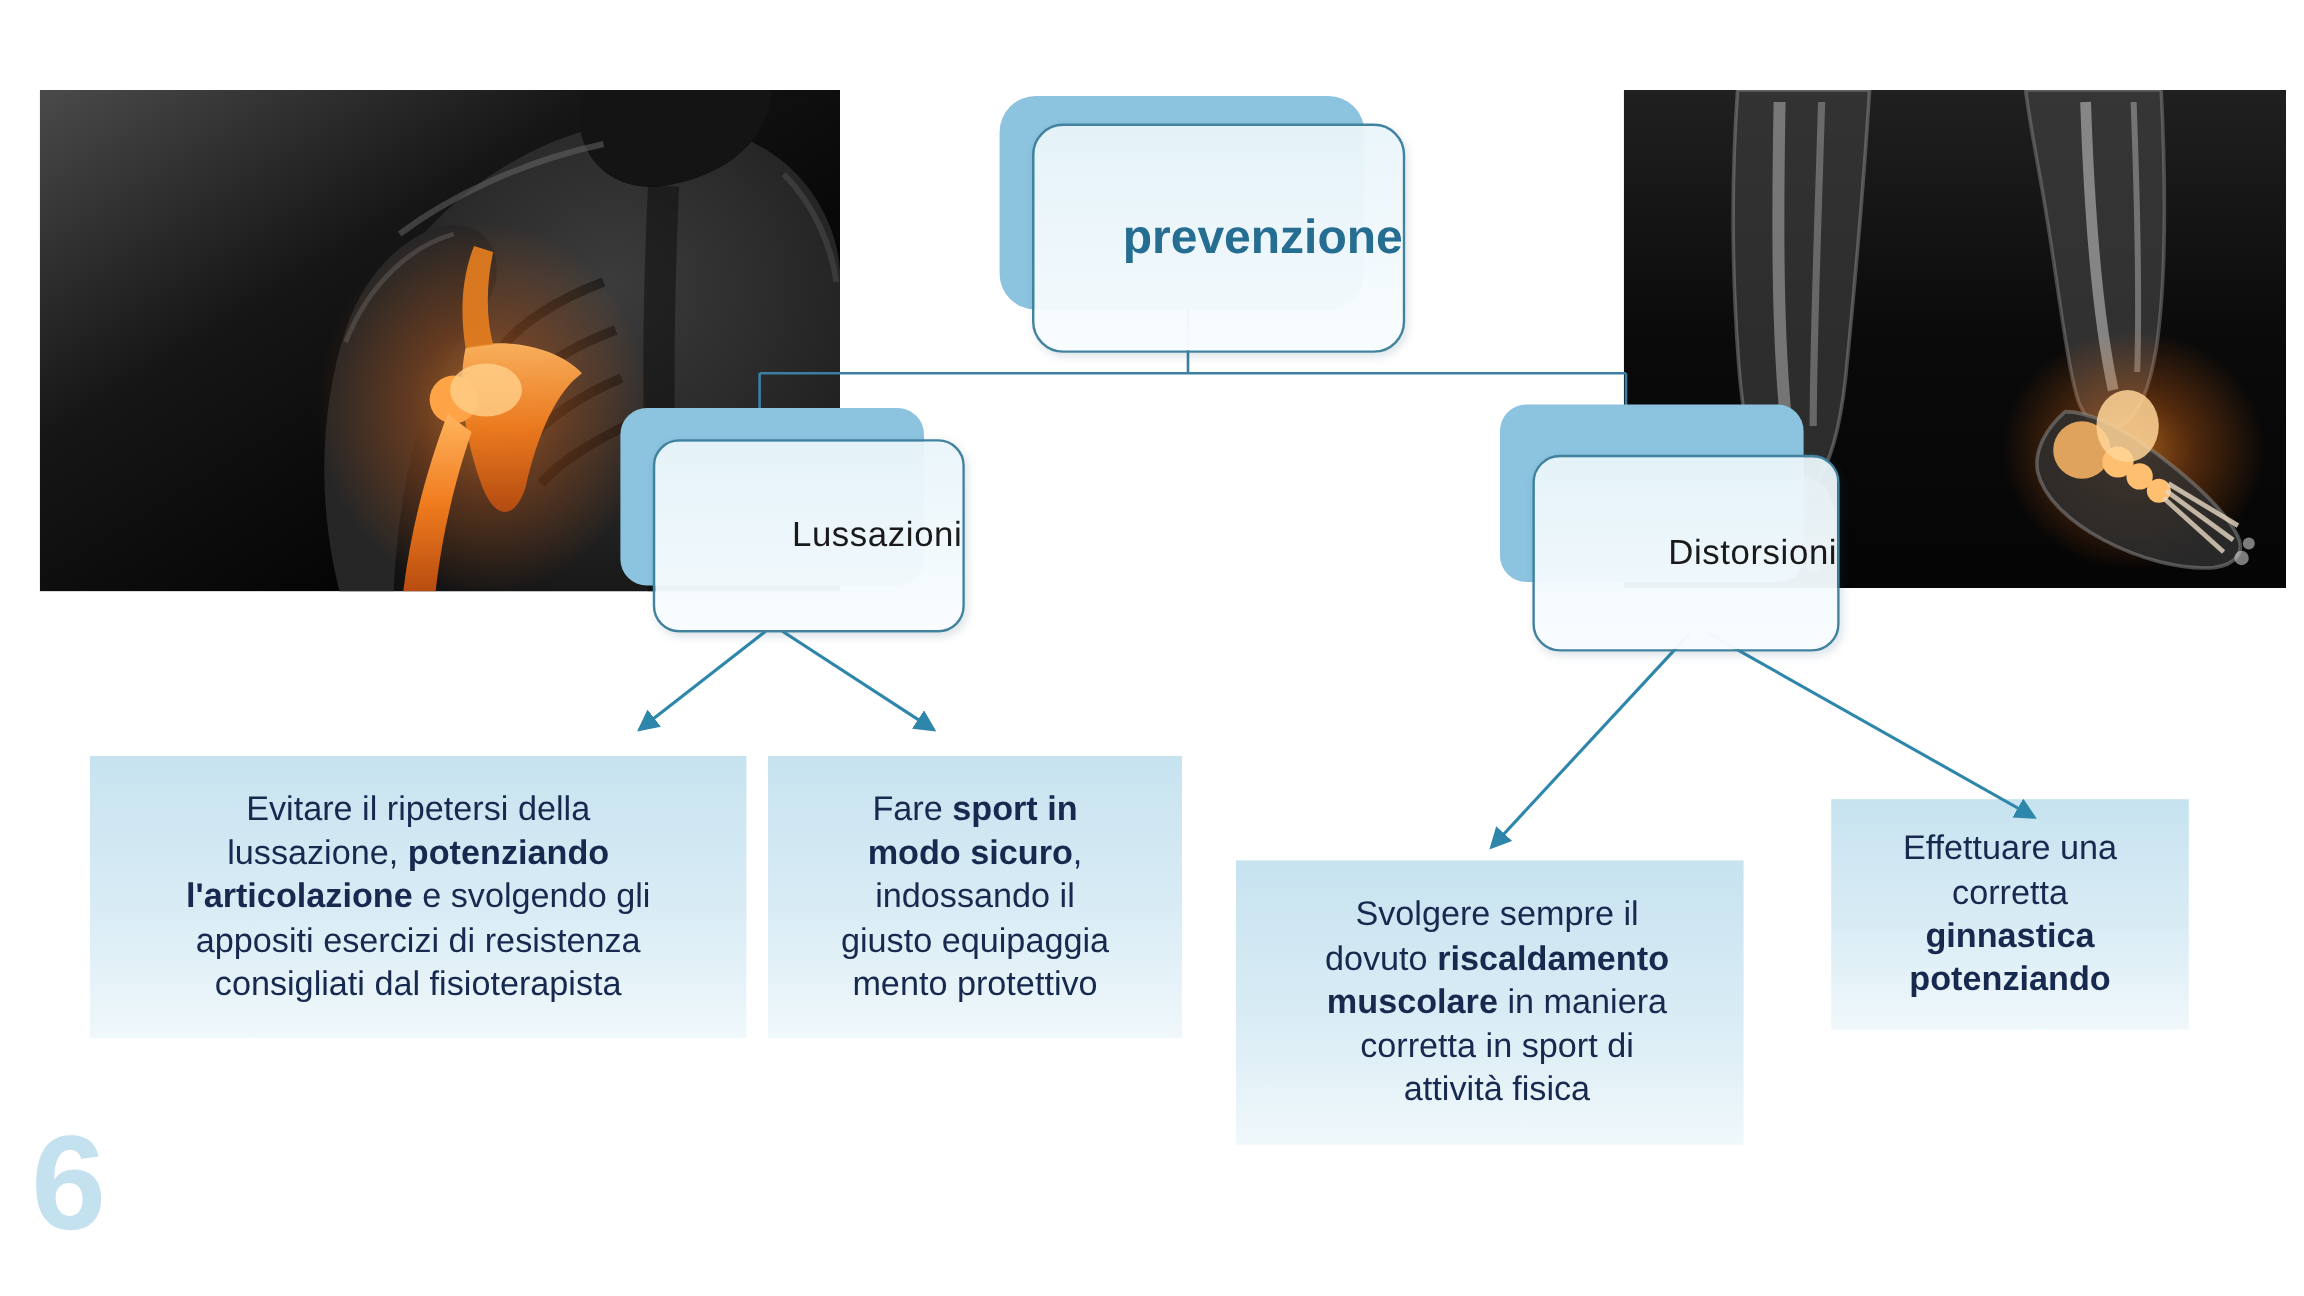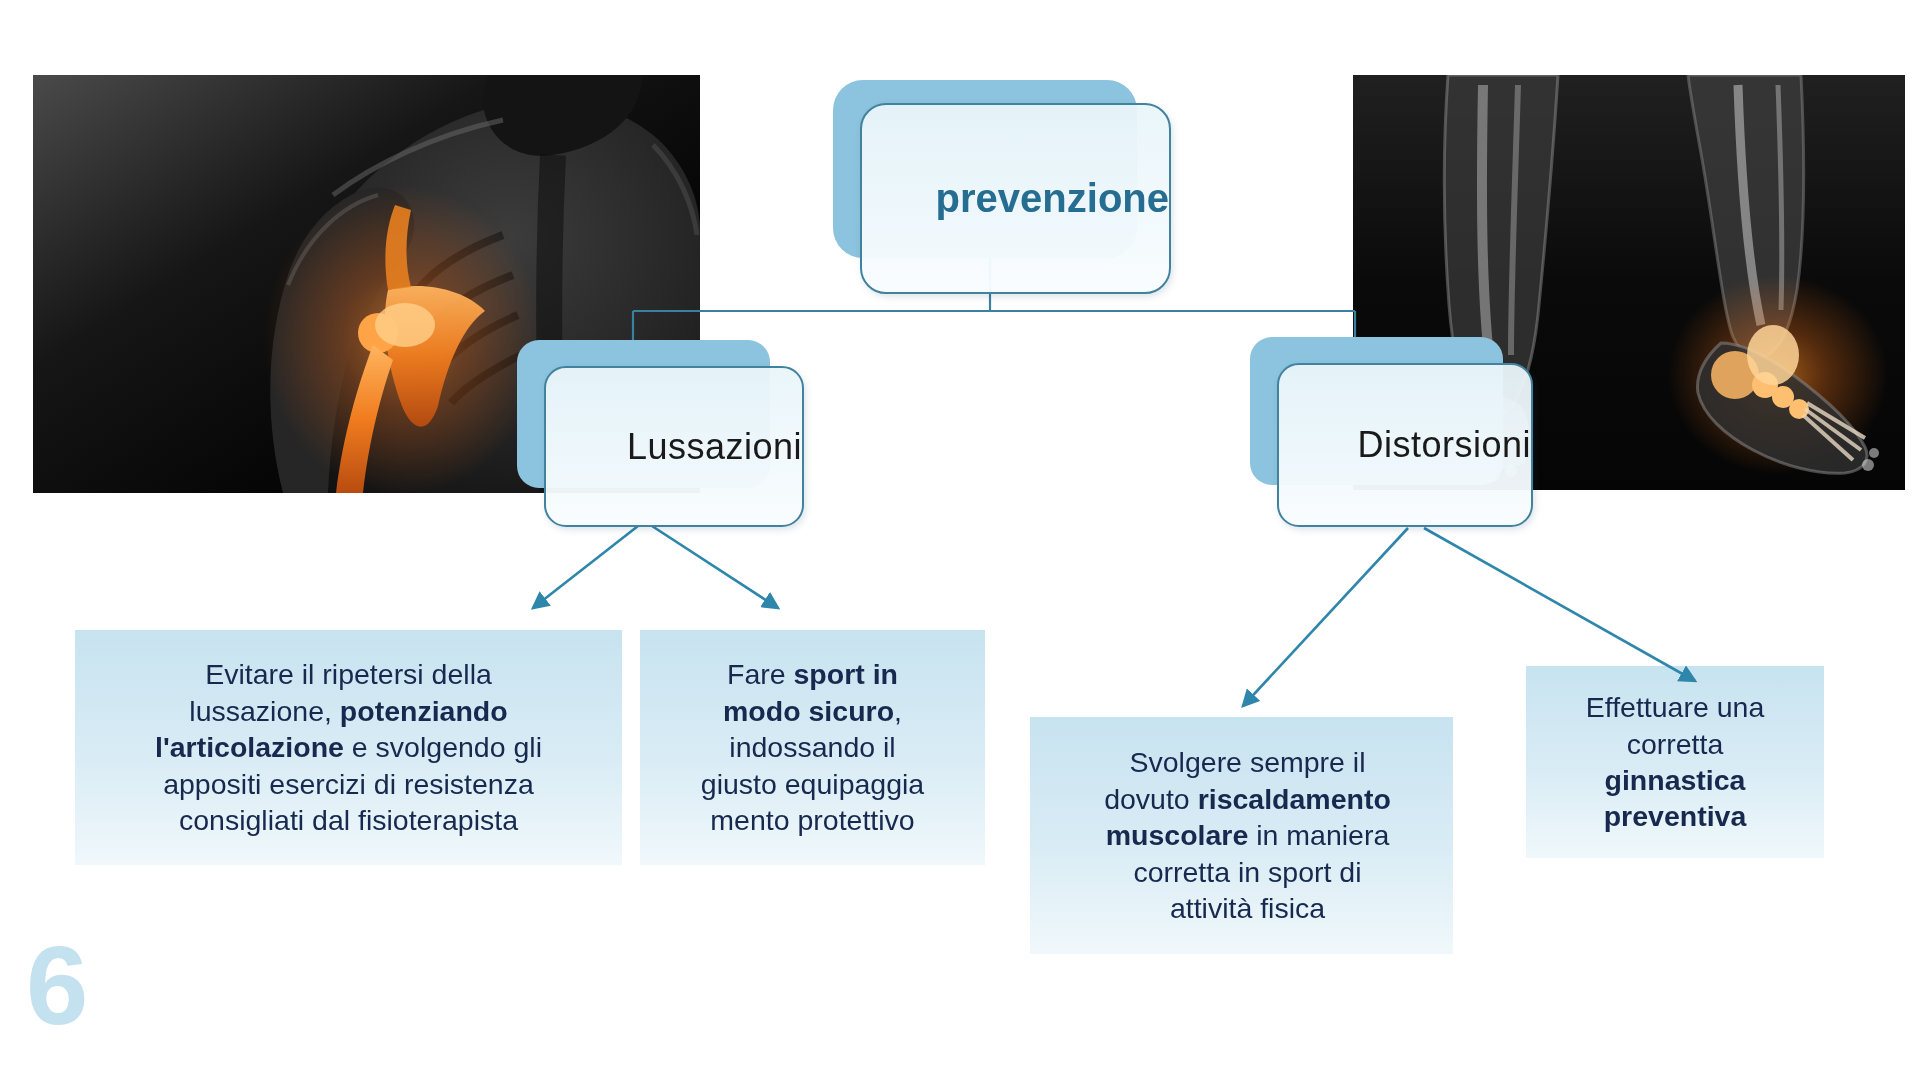--- a/index.html
+++ b/index.html
@@ -24,25 +24,25 @@
     position:absolute;display:flex;align-items:center;justify-content:flex-end;
     background:linear-gradient(180deg,rgba(233,245,250,0.95) 0%,rgba(248,252,254,0.97) 100%);
     border:2.5px solid var(--border-blue,#41829f);
     box-shadow:2px 3px 7px rgba(40,80,110,0.15);
   }
   .node-root .node-shadow{left:-27px;top:-23px;width:304px;height:178px;border-radius:30px;}
   .node-root .node-box{left:0;top:0;width:307px;height:187px;border-radius:26px;}
   .node-root .node-label{font-size:40px;font-weight:700;color:var(--root-text,#266d92);}
   .node-child .node-shadow{left:-27px;top:-26px;width:253px;height:148px;border-radius:22px;}
   .node-child .node-box{border-radius:22px;}
-  .node-child .node-label{font-size:36px;font-weight:400;color:var(--node-text,#1a1a1a);letter-spacing:0.5px;}
+  .node-child .node-label{font-size:29px;font-weight:400;color:var(--node-text,#1a1a1a);letter-spacing:0.5px;}
   .node-lussazioni{left:544px;top:366px;}
   .node-lussazioni .node-box{left:0;top:0;width:256px;height:157px;}
   .node-distorsioni{left:1277px;top:363px;}
-  .node-distorsioni .node-box{left:0;top:0;width:252px;height:160px;}
+  .node-distorsioni .node-box{left:0;top:16px;width:252px;height:160px;border-radius:23px;}
   
   .leaf{
     position:absolute;z-index:1;display:flex;align-items:center;justify-content:center;
     text-align:center;background:linear-gradient(180deg,var(--leaf-top,#c7e3f0) 0%,#d9ecf5 55%,var(--leaf-bottom,#f0f8fb) 100%);
     color:var(--text-navy,#17294e);font-size:28.5px;line-height:1.28;padding:6px 8px;box-sizing:border-box;
   }
   .leaf-text{white-space:pre-line;}
   .b{font-weight:700;}
   .leaf-1{left:75px;top:630px;width:547px;height:235px;}
   .leaf-2{left:640px;top:630px;width:345px;height:235px;}
@@ -211,18 +211,18 @@
     <div class="leaf-text"><span>Svolgere sempre il
 dovuto </span><span class="b">riscaldamento
 muscolare</span><span> in maniera
 corretta in sport di
 attività fisica</span></div>
   </div>
   <div class="leaf leaf-4">
     <div class="leaf-text"><span>Effettuare una
 corretta
 </span><span class="b">ginnastica
-preventiva</span></div>
+potenziando</span></div>
   </div>
 
   <div class="page-number">6</div>
 
 </div>
 
 </body></html>

